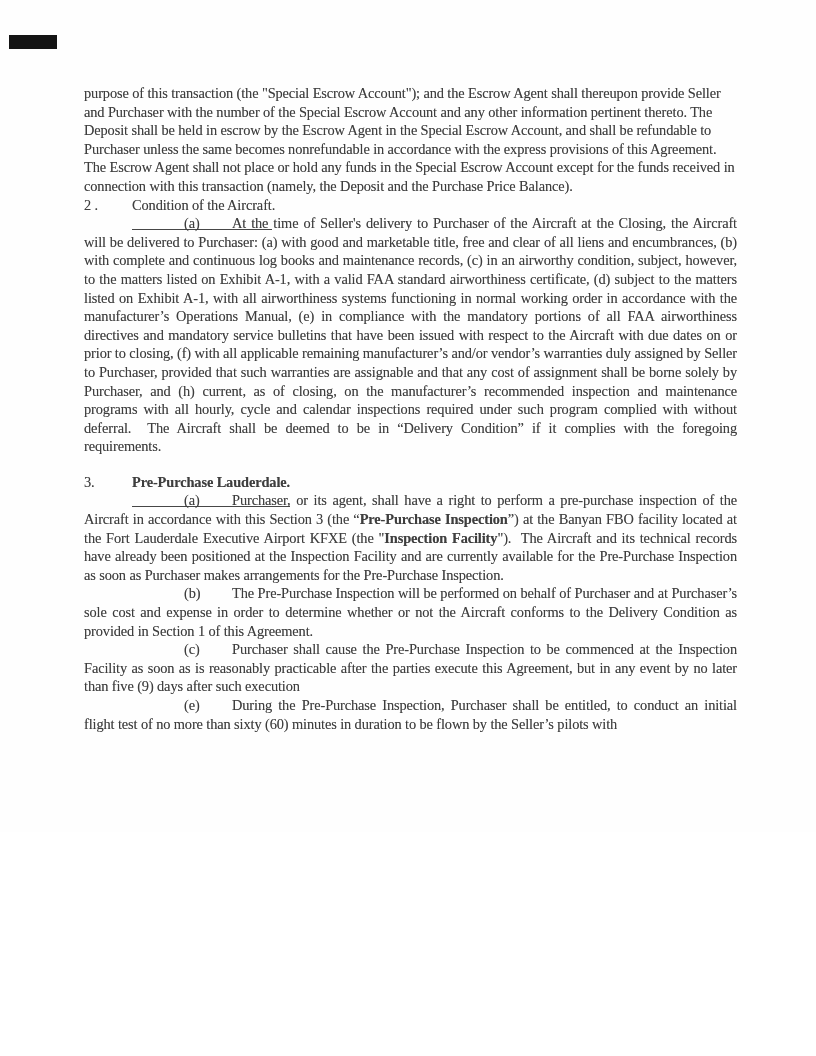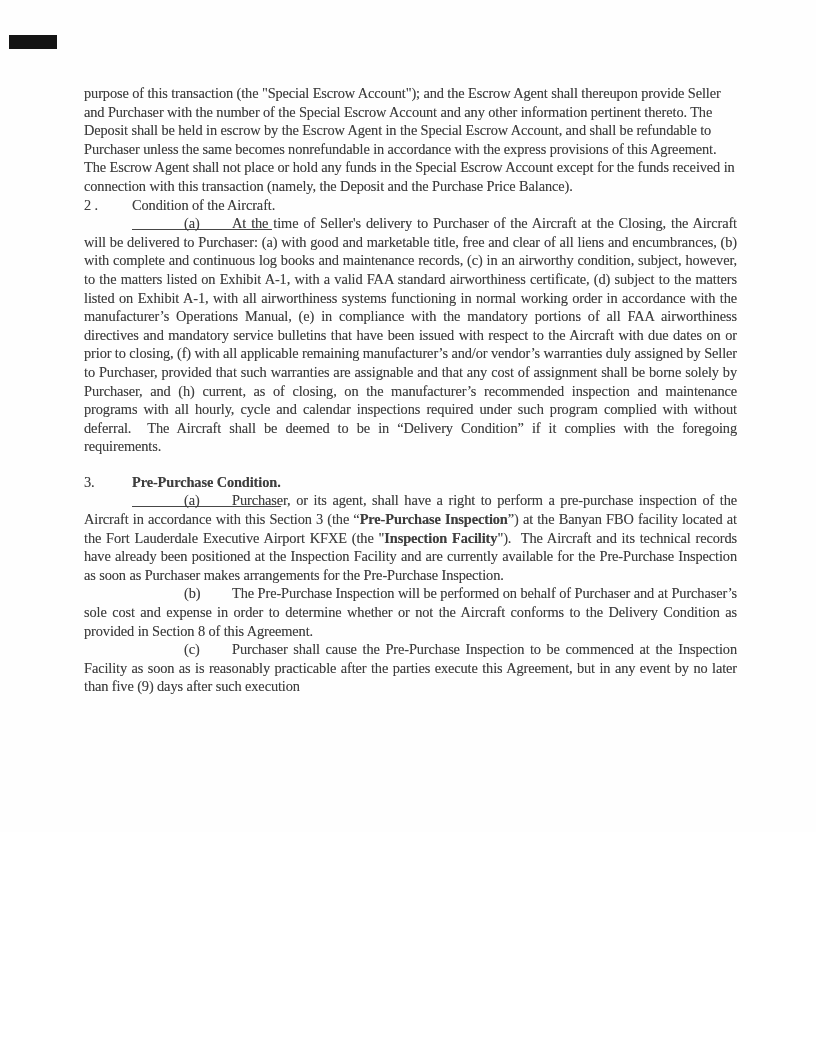--- a/index.html
+++ b/index.html
@@ -81,27 +81,28 @@
   <div class="scan-bar"></div>
 
   <div class="doc">
 
     <p class="cont-para"><span>purpose of this transaction (the "Special Escrow Account"); and the Escrow Agent shall thereupon provide Seller and Purchaser with the number of the Special Escrow Account and any other information pertinent thereto. The Deposit shall be held in escrow by the Escrow Agent in the Special Escrow Account, and shall be refundable to Purchaser unless the same becomes nonrefundable in accordance with the express provisions of this Agreement. The Escrow Agent shall not place or hold any funds in the Special Escrow Account except for the funds received in connection with this transaction (namely, the Deposit and the Purchase Price Balance).</span></p>
 
     <p class="heading"><span class="hnum">2 .</span><span class="u">Condition of the Aircraft</span><span>.</span></p>
 
     <p class="para"><span class="plabel">(a)</span><span>At the time of Seller's delivery to Purchaser of the Aircraft at the Closing, the Aircraft will be delivered to Purchaser: (a) with good and marketable title, free and clear of all liens and encumbrances, (b) with complete and continuous log books and maintenance records, (c) in an airworthy condition, subject, however, to the matters listed on Exhibit A-1, with a valid FAA standard airworthiness certificate, (d) subject to the matters listed on Exhibit A-1, with all airworthiness systems functioning in normal working order in accordance with the manufacturer’s Operations Manual, (e) in compliance with the mandatory portions of all FAA airworthiness directives and mandatory service bulletins that have been issued with respect to the Aircraft with due dates on or prior to closing, (f) with all applicable remaining manufacturer’s and/or vendor’s warranties duly assigned by Seller to Purchaser, provided that such warranties are assignable and that any cost of assignment shall be borne solely by Purchaser, and (h) current, as of closing, on the manufacturer’s recommended inspection and maintenance programs with all hourly, cycle and calendar inspections required under such program complied with without deferral.&nbsp; The Aircraft shall be deemed to be in “Delivery Condition” if it complies with the foregoing requirements.</span></p>
 
-    <p class="heading h3"><span class="hnum">3.</span><span class="u b">Pre-Purchase Condition.</span></p>
+    <p class="heading h3"><span class="hnum">3.</span><span class="u b">Pre-Purchase Lauderdale.</span></p>
 
     <p class="para"><span class="plabel">(a)</span><span>Purchaser, or its agent, shall have a right to perform a pre-purchase inspection of the Aircraft in accordance with this Section 3 (the “</span><span class="b">Pre-Purchase Inspection</span><span>”) at the Banyan FBO facility located at the Fort Lauderdale Executive Airport KFXE (the "</span><span class="b">Inspection Facility</span><span>").&nbsp; The Aircraft and its technical records have already been positioned at the Inspection Facility and are currently available for the Pre-Purchase Inspection as soon as Purchaser makes arrangements for the Pre-Purchase Inspection.</span></p>
 
-    <p class="para"><span class="plabel">(b)</span><span>The Pre-Purchase Inspection will be performed on behalf of Purchaser and at Purchaser’s sole cost and expense in order to determine whether or not the Aircraft conforms to the Delivery Condition as provided in Section 8 of this Agreement.</span></p>
+    <p class="para"><span class="plabel">(b)</span><span>The Pre-Purchase Inspection will be performed on behalf of Purchaser and at Purchaser’s sole cost and expense in order to determine whether or not the Aircraft conforms to the Delivery Condition as provided in Section 1 of this Agreement.</span></p>
 
     <p class="para"><span class="plabel">(c)</span><span>Purchaser shall cause the Pre-Purchase Inspection to be commenced at the Inspection Facility as soon as is reasonably practicable after the parties execute this Agreement, but in any event by no later than five (9) days after such execution</span></p>
 
 
+    <p class="para"><span class="plabel">(e)</span><span>During the Pre-Purchase Inspection, Purchaser shall be entitled, to conduct an initial flight test of no more than sixty (60) minutes in duration to be flown by the Seller’s pilots with</span></p>
 
   </div>
 
   <div class="footer-num">2</div>
 
 </div>
 
 </body></html>

